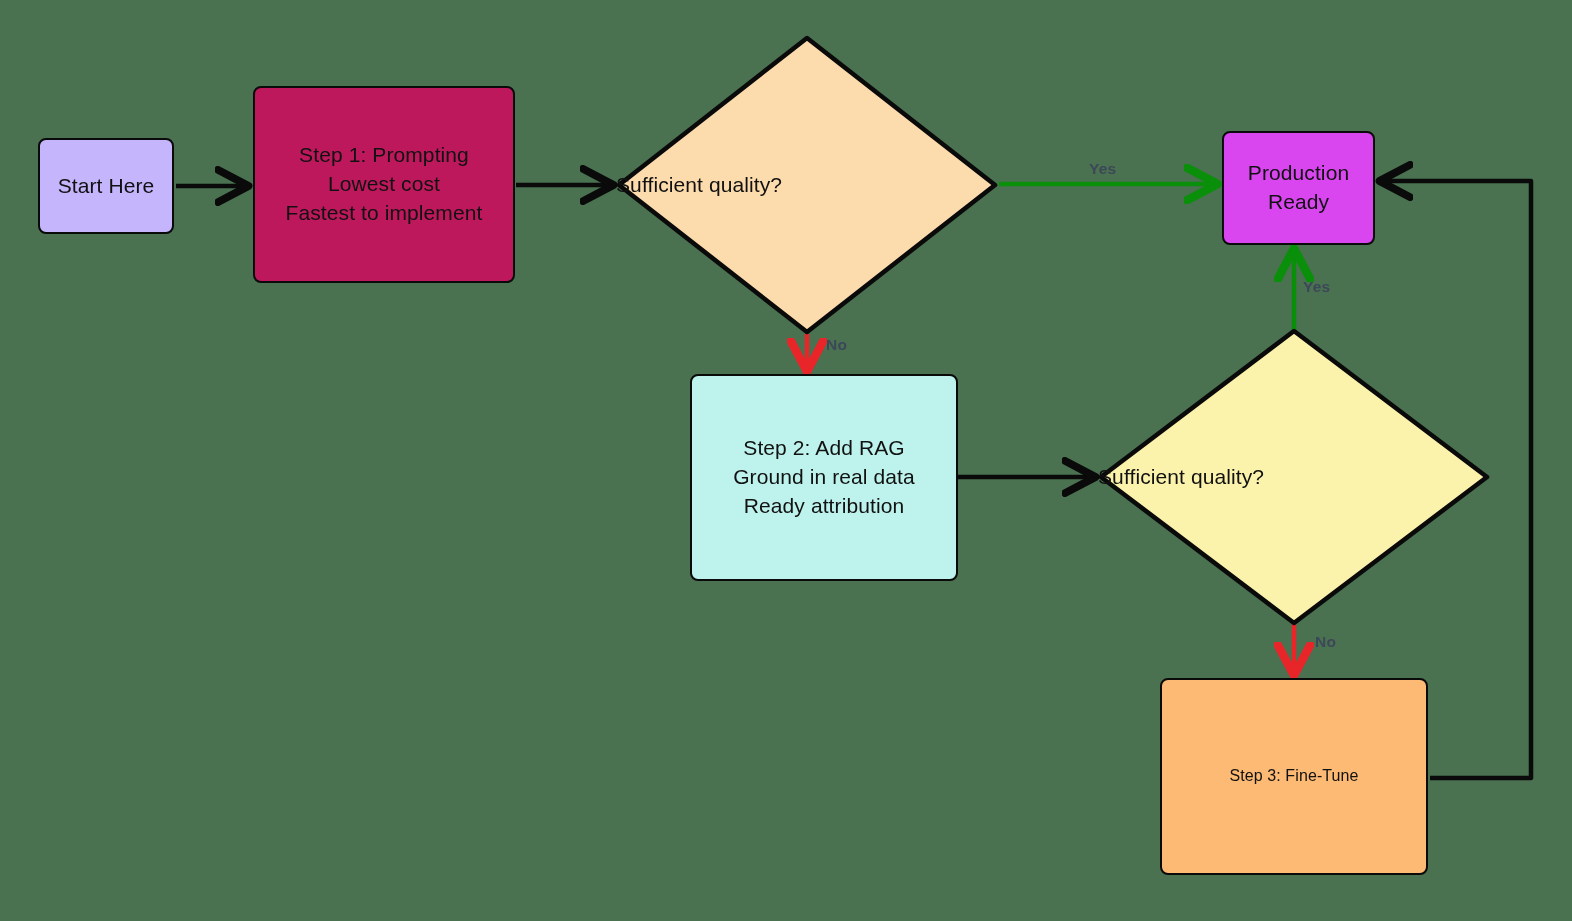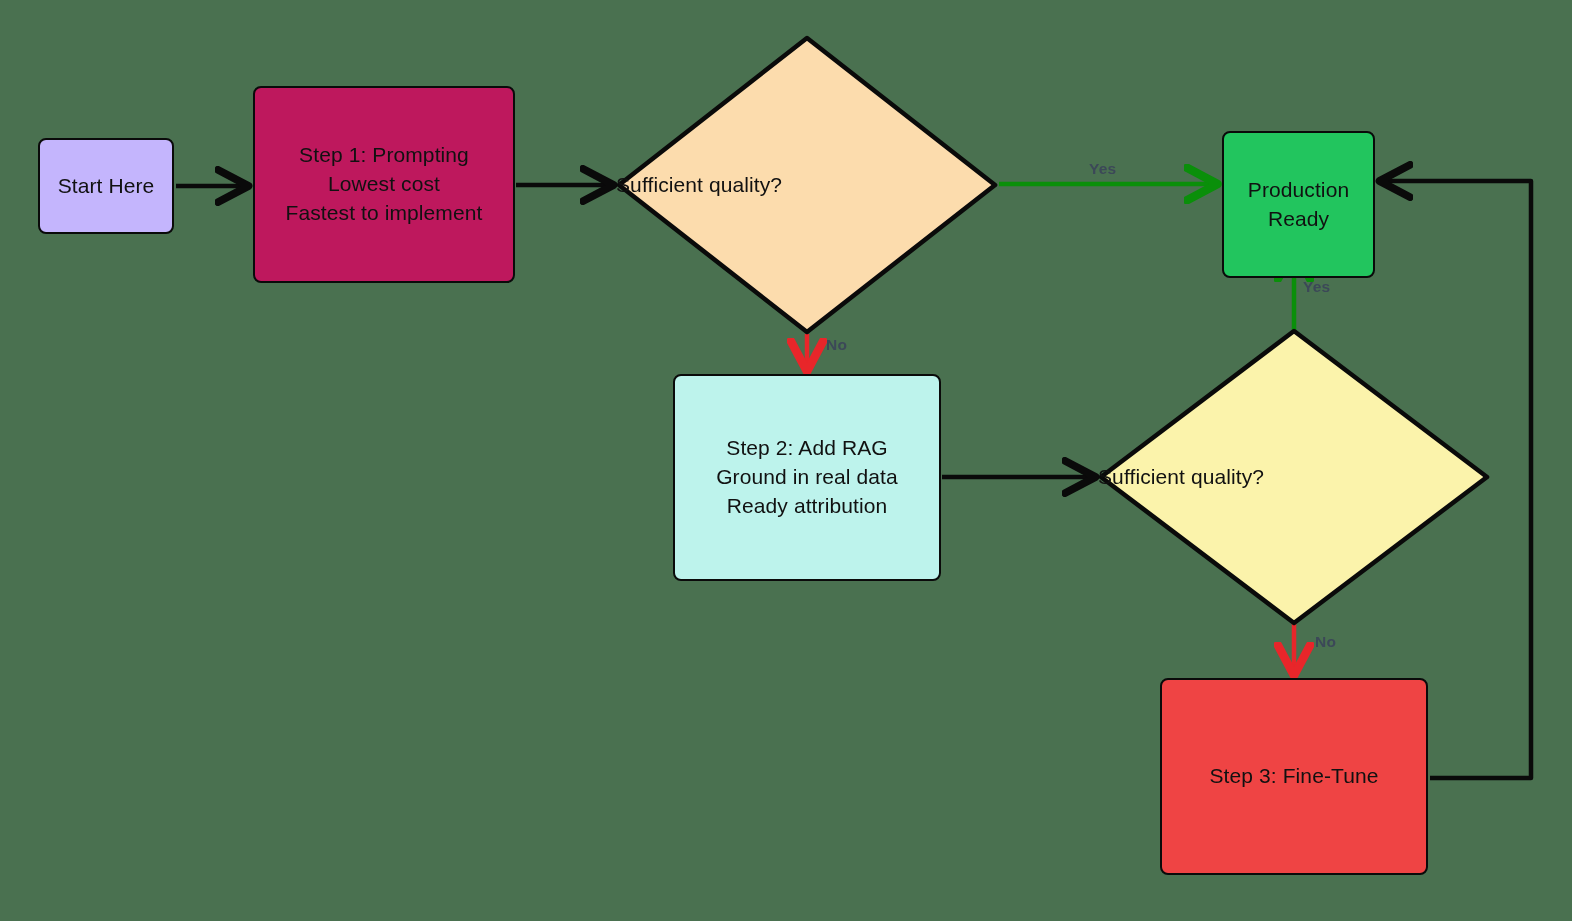--- a/index.html
+++ b/index.html
@@ -44,34 +44,34 @@
     left: 38px; top: 138px; width: 136px; height: 96px;
     background: #c4b5fd;
     font-size: 21px;
   }
   .n-step1 {
     left: 253px; top: 86px; width: 262px; height: 197px;
     background: #be185d;
     font-size: 21px;
   }
   .n-step2 {
-    left: 673px; top: 374px; width: 268px; height: 207px;
+    left: 690px; top: 374px; width: 268px; height: 207px;
     background: #bdf3ec;
     font-size: 21px;
   }
   .n-prod {
-    left: 1222px; top: 131px; width: 153px; height: 147px;
-    background: #22c55e;
+    left: 1222px; top: 131px; width: 153px; height: 114px;
+    background: #d946ef;
     font-size: 21px;
     align-items: center;
   }
   .n-step3 {
     left: 1160px; top: 678px; width: 268px; height: 197px;
-    background: #ef4444;
-    font-size: 21px;
+    background: #fdba74;
+    font-size: 16px;
   }
 
   
   .diamond {
     position: absolute;
     display: flex;
     align-items: center;
     justify-content: flex-start;
   }
   .diamond .dshape {

